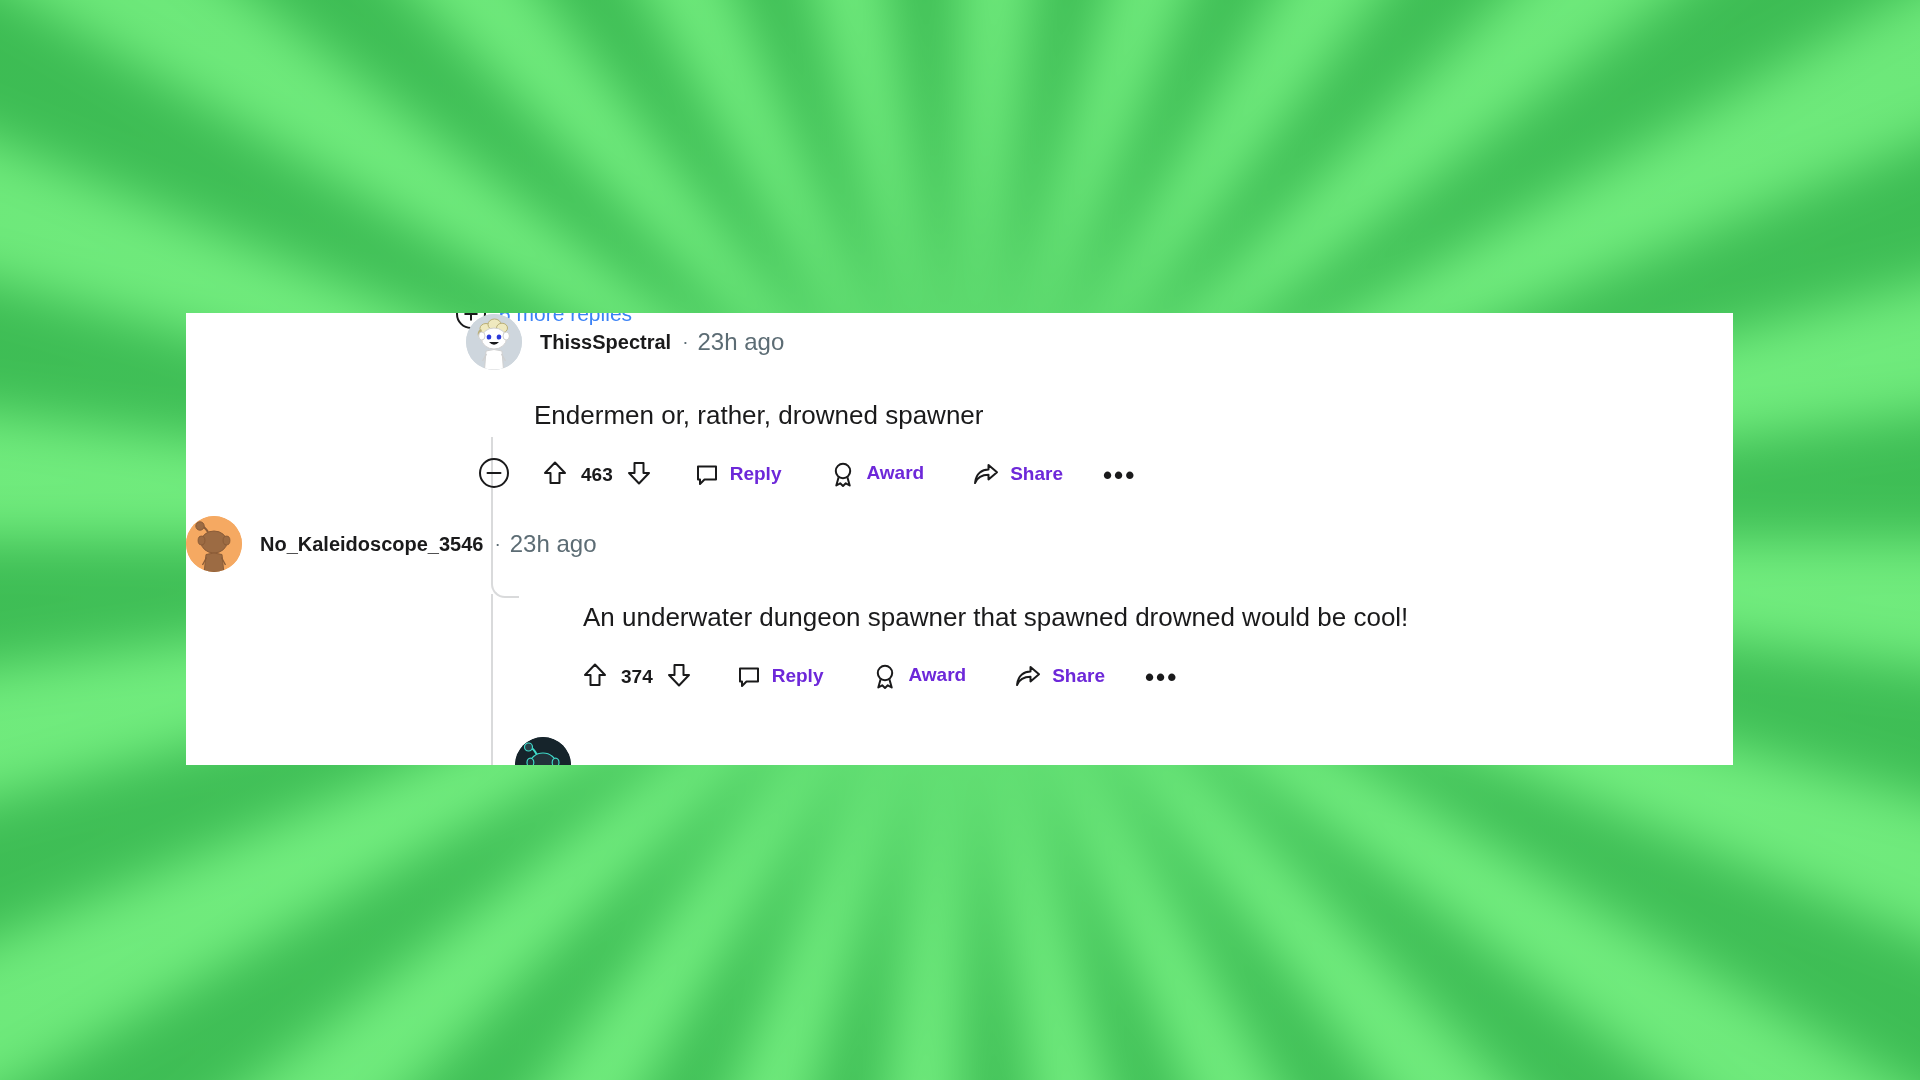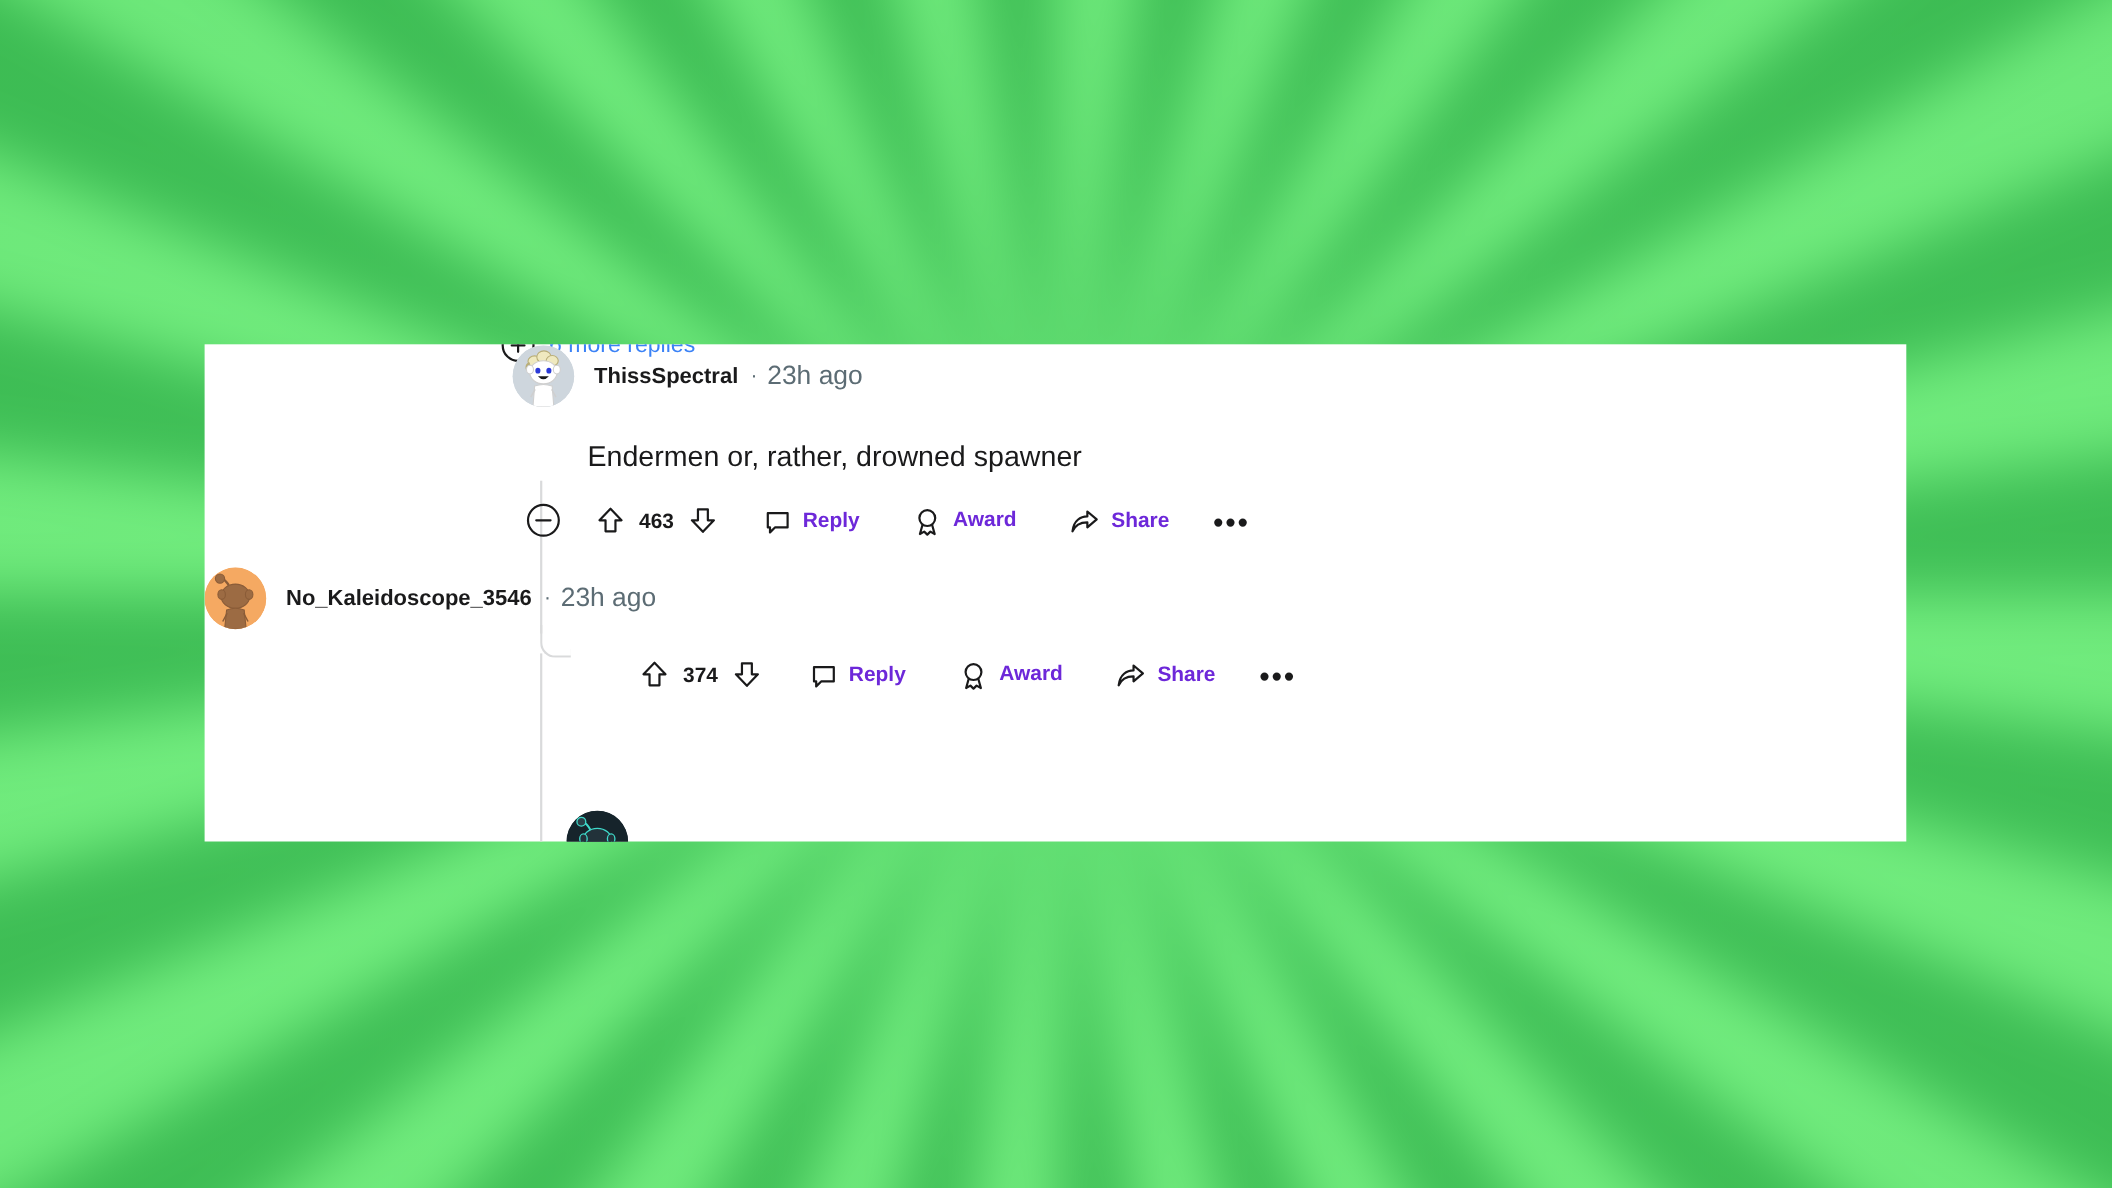--- a/index.html
+++ b/index.html
@@ -278,20 +278,21 @@
           <path d="M20 38.5 q8 -3 16 0 l1.8 17.5 h-19.6 Z" fill="#9c6b43" stroke="#8a5c38" stroke-width="1"></path>
           <path d="M20.5 41.5 l-4 7.5" stroke="#8a5c38" stroke-width="1.4" fill="none"></path>
           <path d="M35.5 41.5 l4 7.5" stroke="#8a5c38" stroke-width="1.4" fill="none"></path>
         </svg>
       </div>
       <span class="username">No_Kaleidoscope_3546</span>
       <span class="dot-sep">·</span>
       <span class="timestamp">23h ago</span>
     </div>
 
+    <div class="c-body">An underwater dungeon spawner that spawned drowned would be cool!</div>
 
     <div class="actions" id="actions-2">
 
       <span class="vote-group">
         <span>
           <svg width="24" height="26" viewBox="0 0 24 26">
             <path d="M12 2.5 L22 13 h-5.5 v10 h-9 V13 H2 Z" fill="none" stroke="#1a1a1b" stroke-width="2" stroke-linejoin="round"></path>
           </svg>
         </span>
         <span class="vote-count">374</span>

